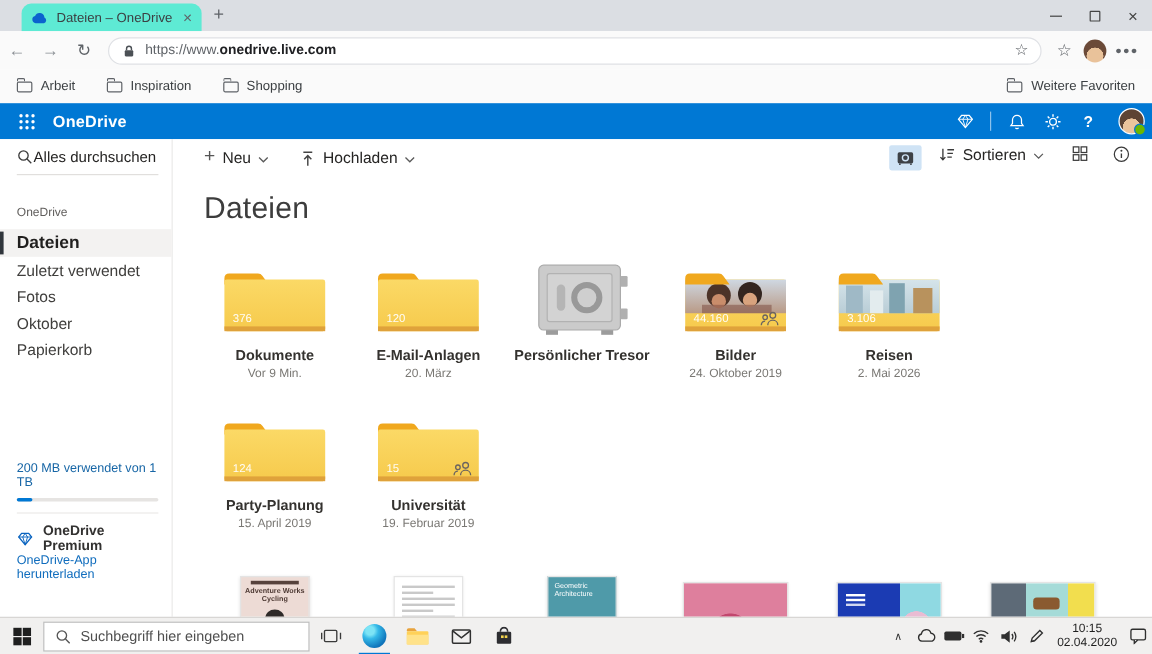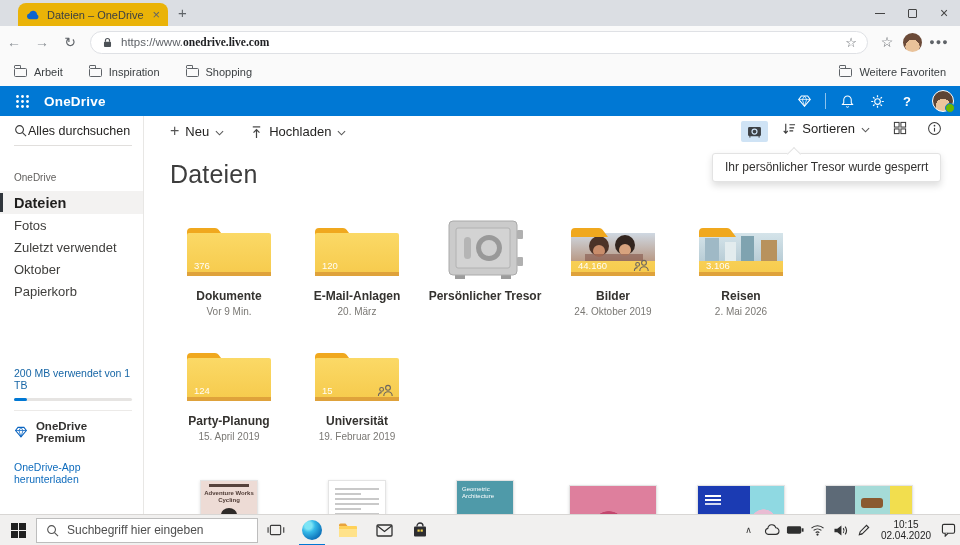--- a/index.html
+++ b/index.html
@@ -3,40 +3,40 @@
 <meta charset="utf-8">
 <style>
   html,body{margin:0;padding:0;background:#555;}
   *{box-sizing:border-box;}
   .screen{position:relative;width:960px;height:545px;overflow:hidden;background:#fff;
     font-family:"Liberation Sans","DejaVu Sans",sans-serif;-webkit-font-smoothing:antialiased;}
   svg{display:block;}
 
   
   .tabbar{position:absolute;left:0;top:0;width:960px;height:26px;background:#dbdee3;}
-  .tab{position:absolute;left:18px;top:3px;width:150px;height:23px;background:#eab308;
+  .tab{position:absolute;left:18px;top:3px;width:150px;height:23px;background:#5eead4;
     border-radius:8px 8px 0 0;display:flex;align-items:center;padding:0 8px;gap:7px;}
   .tab-title{font-size:11px;color:#3c4043;flex:1;white-space:nowrap;overflow:hidden;}
   .tab-close{font-size:13px;color:#5f6368;line-height:1;}
   .newtab{position:absolute;left:178px;top:4px;font-size:15px;color:#5f6368;}
   .wincontrols{position:absolute;right:0;top:0;height:26px;display:flex;}
   .wc{width:32px;height:26px;display:flex;align-items:center;justify-content:center;color:#444;}
   .wc-min i{display:block;width:10px;height:1px;background:#444;}
   .wc-max i{display:block;width:9px;height:9px;border:1px solid #444;border-radius:1px;}
   .wc-close{font-size:14px;}
 
   
   .toolbar{position:absolute;left:0;top:26px;width:960px;height:32px;background:#fafafa;
     display:flex;align-items:center;}
   .navbtn{width:28px;text-align:center;font-size:14px;color:#8a8f94;}
   .navbtn.reload{color:#5f6368;}
   .addressbar{position:relative;margin-left:6px;width:778px;height:23px;background:#fff;
     border:1px solid #dfe1e5;border-radius:12px;display:flex;align-items:center;padding:0 10px;gap:7px;}
   .url{font-size:11.5px;color:#5f6368;}
-  .url b{color:#202124;font-weight:700;font-family:Liberation Serif, serif;}
+  .url b{color:#202124;font-weight:700;}
   .bar-star{margin-left:auto;font-size:13px;color:#5f6368;}
   .tb-right{display:flex;align-items:center;gap:5px;margin-left:8px;}
   .hub-star{font-size:14px;color:#5f6368;width:22px;text-align:center;}
   .tb-avatar{width:19px;height:19px;border-radius:50%;
     background:radial-gradient(circle at 50% 72%,#e9c29a 0 42%,#6b4a38 43% 100%);}
   .tb-more{font-size:9px;letter-spacing:1px;color:#5f6368;width:24px;text-align:center;}
 
   
   .bookmarks{position:absolute;left:0;top:58px;width:960px;height:28px;background:#fafafa;
     display:flex;align-items:center;padding:0 14px;gap:26px;font-size:11px;color:#3c4043;}
@@ -68,21 +68,21 @@
   .nav-item{position:relative;height:22px;display:flex;align-items:center;padding-left:14px;
     font-size:13px;color:#3f3e3c;}
   .nav-item.selected{background:#f3f2f1;font-size:14.5px;font-weight:600;color:#201f1e;height:23px;}
   .nav-ind{position:absolute;left:0;top:2px;bottom:2px;width:3px;background:#30363c;}
   .sb-bottom{position:absolute;left:14px;bottom:29px;width:118px;}
   .sb-storage{font-size:10.5px;color:#1766a6;}
   .sb-bar{margin-top:7px;height:3px;background:#e6e4e2;border-radius:2px;position:relative;}
   .sb-bar i{position:absolute;left:0;top:0;bottom:0;width:13px;background:#0078d4;border-radius:2px;}
   .sb-div{margin:9px 0;height:1px;background:#eceae8;}
   .sb-premium{display:flex;align-items:center;gap:8px;font-size:11.5px;font-weight:700;color:#323130;}
-  .sb-applink{margin-top:17px;font-size:10.5px;color:#0f6cbd;}
+  .sb-applink{font-size:10.5px;color:#0f6cbd;}
 
   
   .main{position:absolute;left:144px;top:116px;width:816px;height:398px;background:#fff;overflow:hidden;}
   .cmdbar{position:absolute;left:0;top:0;width:100%;height:31px;display:flex;align-items:center;padding-left:26px;}
   .cmd{display:flex;align-items:center;gap:6px;font-size:13px;color:#252423;margin-right:26px;}
   .cmd .plus{font-size:16px;color:#555;font-weight:400;margin-top:-1px;}
   .chev{color:#5a5a5a;margin-top:2px;}
   .cmd-right{margin-left:auto;display:flex;align-items:flex-start;margin-right:12px;}
   .vaultbtn{width:27px;height:21px;background:#cfe3f5;border-radius:2px;display:flex;align-items:center;
     justify-content:center;margin-right:14px;}
@@ -284,24 +284,24 @@
           <path d="M9.2 9.2 13 13" stroke="#3b3b3b" stroke-width="1.2"></path>
         </svg>
       <span>Alles durchsuchen</span>
     </div>
     <div class="sb-label">OneDrive</div>
     <div class="nav-item selected">
         <span class="nav-ind"></span>
         <span>Dateien</span>
       </div>
     <div class="nav-item">
+        <span>Zuletzt verwendet</span>
+      </div>
+    <div class="nav-item">
         <span>Fotos</span>
-      </div>
-    <div class="nav-item">
-        <span>Zuletzt verwendet</span>
       </div>
     <div class="nav-item">
         <span>Oktober</span>
       </div>
     <div class="nav-item">
         <span>Papierkorb</span>
       </div>
     <div class="sb-bottom">
       <div class="sb-storage">200 MB verwendet von 1 TB</div>
       <div class="sb-bar">
@@ -370,21 +370,20 @@
         <span class="infobtn">
           <svg width="15" height="15" viewBox="0 0 16 16">
               <circle cx="8" cy="8" r="6.3" fill="none" stroke="#3a3a3a" stroke-width="1.1"></circle>
               <path d="M8 7.3v4" stroke="#3a3a3a" stroke-width="1.2"></path>
               <circle cx="8" cy="5" r=".9" fill="#3a3a3a"></circle>
             </svg>
         </span>
       </div>
     </div>
 
-    <div class="tooltip">Ihr persönlicher Tresor wurde gesperrt</div>
 
     <div class="page-title">Dateien</div>
 
     <div class="grid-row row1">
 
 
       <div class="cell">
         <div class="ficon">
           <svg width="92" height="60" viewBox="0 0 92 60">
               <path d="M4 12q0-4 4-4h24q2.4 0 3.6 1.8L41 17H4z" fill="#f0a81e"></path>

